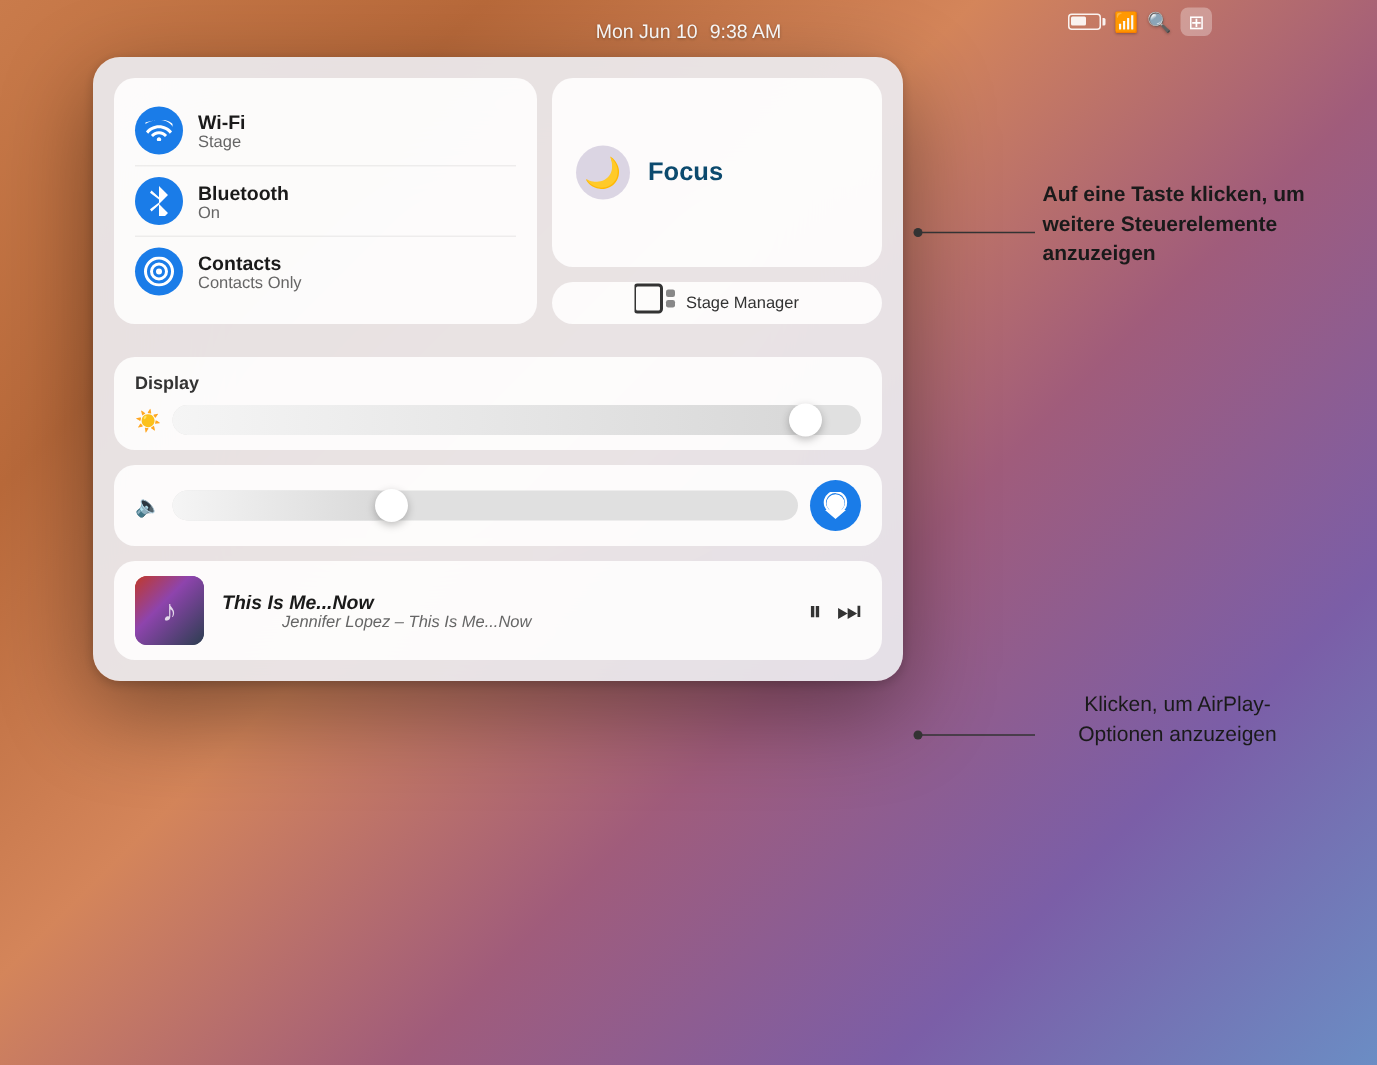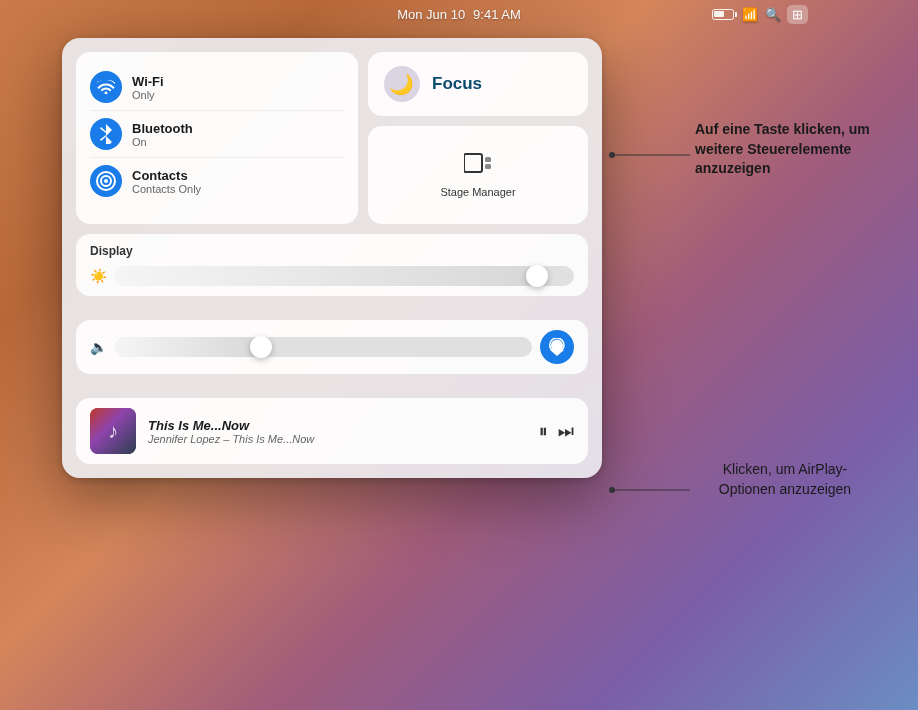--- a/index.html
+++ b/index.html
@@ -21,21 +21,21 @@
       right: 0;
       height: 28px;
       display: flex;
       align-items: center;
       justify-content: center;
       gap: 12px;
     }
 
     .menubar-center {
       display: flex;
-      align-items: center;
+      align-items: flex-end;
       gap: 8px;
       position: absolute;
       left: 50%;
       transform: translateX(-50%);
       top: 0;
       height: 28px;
     }
 
     .menubar-icons {
       display: flex;
@@ -78,21 +78,21 @@
       backdrop-filter: blur(40px);
       border-radius: 18px;
       padding: 14px;
       box-shadow: 0 20px 60px rgba(0,0,0,0.4), 0 2px 8px rgba(0,0,0,0.2);
     }
 
     
     .tiles-row {
       display: flex;
       gap: 10px;
-      margin-bottom: 10px;
+      margin-bottom: 22px;
     }
 
     
     .tile-left {
       flex: 1;
       background: rgba(255,255,255,0.85);
       border-radius: 14px;
       padding: 12px 14px;
       display: flex;
       flex-direction: column;
@@ -181,23 +181,23 @@
 
     .tile-bottom-row {
       display: flex;
       gap: 10px;
     }
 
     .tile-small {
       flex: 1;
       background: rgba(255,255,255,0.85);
       border-radius: 14px;
-      padding: 26px 8px;
-      display: flex;
-      flex-direction: column;
+      padding: 0 8px;
+      display: flex;
+      flex-direction: row;
       align-items: center;
       justify-content: center;
       gap: 6px;
       cursor: pointer;
     }
 
     .tile-small-icon {
       font-size: 22px;
       color: #333;
     }
@@ -207,21 +207,21 @@
       font-weight: 500;
       color: #333;
       text-align: center;
     }
 
     
     .slider-section {
       background: rgba(255,255,255,0.85);
       border-radius: 14px;
       padding: 10px 14px;
-      margin-bottom: 24px;
+      margin-bottom: 10px;
     }
 
     .slider-label {
       font-size: 12px;
       font-weight: 600;
       color: #333;
       margin-bottom: 8px;
     }
 
     .slider-row {
@@ -329,20 +329,21 @@
 
     .track-title {
       font-size: 13px;
       font-weight: 600;
       color: #1a1a1a;
     }
 
     .track-artist {
       font-size: 11px;
       color: #666;
+      margin-left: 40px;
     }
 
     .playback-controls {
       display: flex;
       align-items: center;
       gap: 10px;
     }
 
     .play-btn {
       font-size: 18px;
@@ -431,39 +432,39 @@
     </div>
 
     <span class="menubar-icon">📶</span>
 
     <span class="menubar-icon">🔍</span>
 
     <span class="control-center-icon-active">⊞</span>
   </div>
   <div class="menubar-center">
     <span class="menubar-time">Mon Jun 10</span>
-    <span class="menubar-time">9:41 AM</span>
+    <span class="menubar-time">9:38 AM</span>
   </div>
 </div>
 
 <div class="control-center">
 
   <div class="tiles-row">
 
     <div class="tile-left">
 
       <div class="tile-item">
         <div class="tile-icon tile-icon-wifi">
           <svg width="18" height="14" viewBox="0 0 18 14" fill="white">
             <path d="M9 11.5c.8 0 1.5.7 1.5 1.5S9.8 14.5 9 14.5s-1.5-.7-1.5-1.5.7-1.5 1.5-1.5zm0-4c2.2 0 4.1 1 5.4 2.5l-1.4 1.4C12 10.3 10.6 9.5 9 9.5S6 10.3 5 11.4L3.6 10C4.9 8.5 6.8 7.5 9 7.5zm0-4c3.5 0 6.6 1.6 8.7 4.1l-1.5 1.5C14.6 7 11.9 5.5 9 5.5S3.4 7 1.8 9.1L.3 7.6C2.4 5.1 5.5 3.5 9 3.5zm0-4c4.7 0 8.9 2.1 11.8 5.5l-1.5 1.5C17 1.5 13.2 0 9 0 4.8 0 1 1.5-1.3 3.5l-1.5-1.5C.1 2.1 4.3 0 9 0h0z"></path>
           </svg>
         </div>
         <div class="tile-text">
           <span class="tile-title">Wi-Fi</span>
-          <span class="tile-subtitle">Only</span>
+          <span class="tile-subtitle">Stage</span>
         </div>
       </div>
 
       <div class="tile-item">
         <div class="tile-icon tile-icon-bluetooth">
           <svg width="14" height="20" viewBox="0 0 14 20" fill="white">
             <path d="M7 0L13 6l-6 6 6 6-6 6V12.5L2 17l-1-1.5L7 11V9L1 4.5 2 3l5 4.5V0z"></path>
           </svg>
         </div>
         <div class="tile-text">

